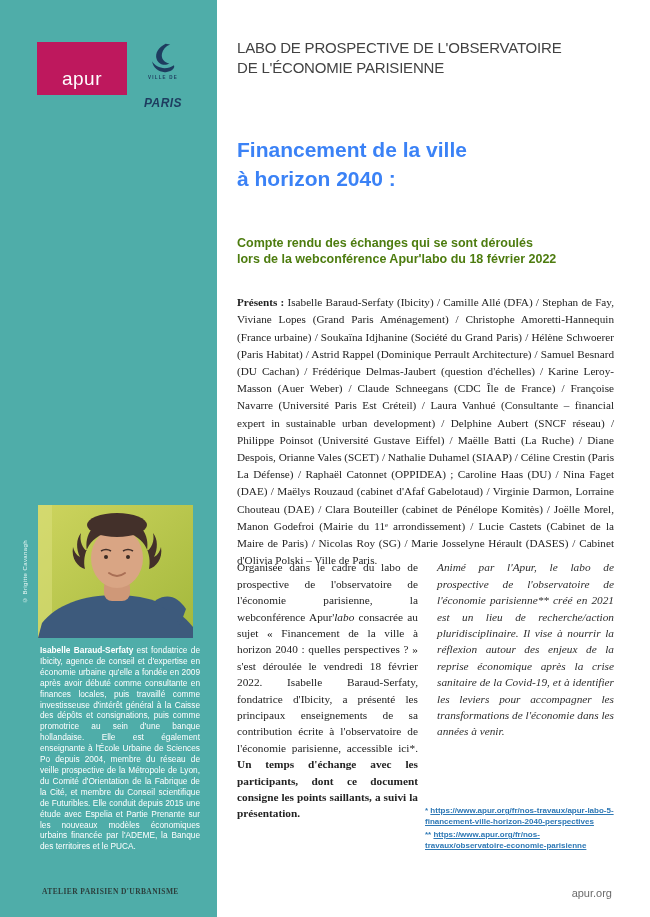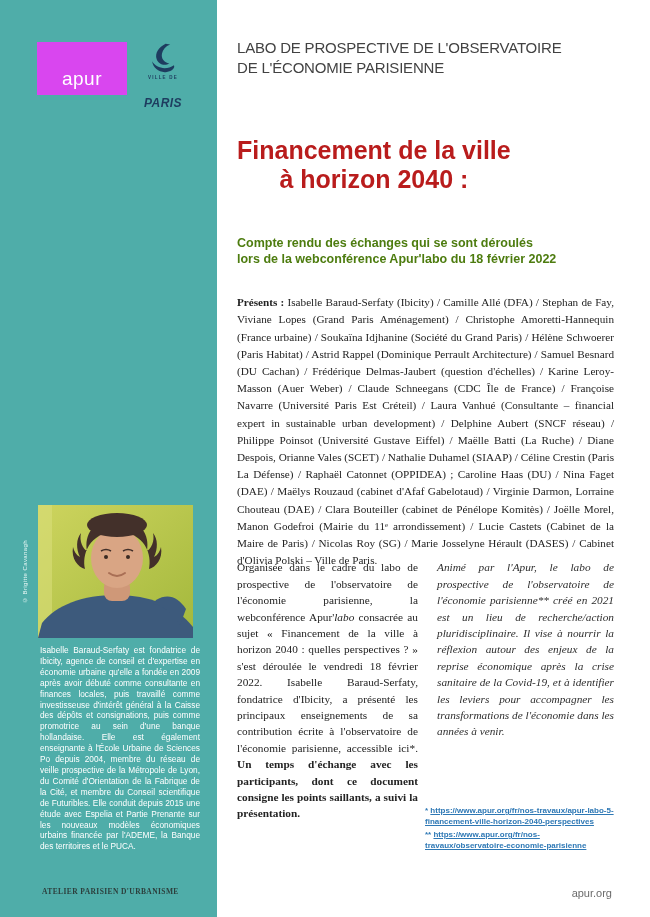--- a/index.html
+++ b/index.html
@@ -1,41 +1,41 @@
 <!DOCTYPE html>
 <html lang="fr"><head>
 <meta charset="utf-8">
 <style>
   html,body{margin:0;padding:0;background:#ffffff;}
   .page{position:relative;width:650px;height:917px;background:#ffffff;overflow:hidden;
         font-family:"Liberation Sans",sans-serif;}
   
   .sidebar{position:absolute;left:0;top:0;width:217px;height:917px;background:#4fada9;}
-  .apur-logo{position:absolute;left:37px;top:42px;width:90px;height:53px;background:#d946ef;
+  .apur-logo{position:absolute;left:37px;top:42px;width:90px;height:53px;background:#be185d;
              color:#ffffff;display:flex;align-items:flex-end;justify-content:center;
              font-size:19px;letter-spacing:.5px;padding-bottom:5px;box-sizing:border-box;}
   .paris-logo{position:absolute;left:136px;top:42px;width:54px;text-align:center;color:#1e3c5f;}
   .paris-logo .boat{display:block;margin:0 auto;}
   .paris-logo .ville-de{font-size:4.5px;font-weight:bold;letter-spacing:1.2px;margin-top:1px;}
   .paris-logo .paris{font-size:12px;font-weight:bold;letter-spacing:.4px;margin-top:16px;font-style:italic;}
   .photo{position:absolute;left:38px;top:505px;width:155px;height:133px;overflow:hidden;}
   .photo-credit{position:absolute;left:20px;top:505px;height:133px;width:10px;
                 display:flex;align-items:center;justify-content:center;
                 writing-mode:vertical-rl;transform:rotate(180deg);
                 font-size:6px;color:#e8f7f5;letter-spacing:.4px;}
   .bio{position:absolute;left:40px;top:645px;width:160px;font-size:8.3px;line-height:10.9px;
        color:#ffffff;text-align:justify;}
-  .bio .bio-name{font-weight:normal;}
+  .bio .bio-name{font-weight:bold;}
   .sidebar-footer{position:absolute;left:42px;top:887px;font-size:7.5px;font-weight:bold;
                   letter-spacing:.4px;color:#2c3e3c;font-family:Liberation Serif, serif;}
   
   .kicker{position:absolute;left:237px;top:38px;font-size:15px;line-height:19.5px;
           color:#424242;letter-spacing:-.2px;}
-  .title{position:absolute;left:237px;top:136px;font-size:25px;line-height:28.5px;
-         font-weight:bold;color:#b91c1c;text-align:center;}
+  .title{position:absolute;left:237px;top:136px;font-size:21px;line-height:28.5px;
+         font-weight:bold;color:#3b82f6;}
   .subtitle{position:absolute;left:237px;top:236px;font-size:12.5px;line-height:15.5px;
             font-weight:bold;color:#4d7c0f;}
   .presents{position:absolute;left:237px;top:283px;width:377px;
             font-family:"Liberation Serif",serif;font-size:11.2px;line-height:17.2px;
             text-align:justify;color:#232323;hyphens:auto;}
   .presents .lead{font-weight:bold;}
   .cols{position:absolute;left:237px;top:548px;width:377px;}
   .col{font-family:"Liberation Serif",serif;font-size:11.3px;line-height:16.4px;
        text-align:justify;color:#232323;hyphens:auto;}
   .col-left{position:absolute;left:0;top:0;width:181px;}

